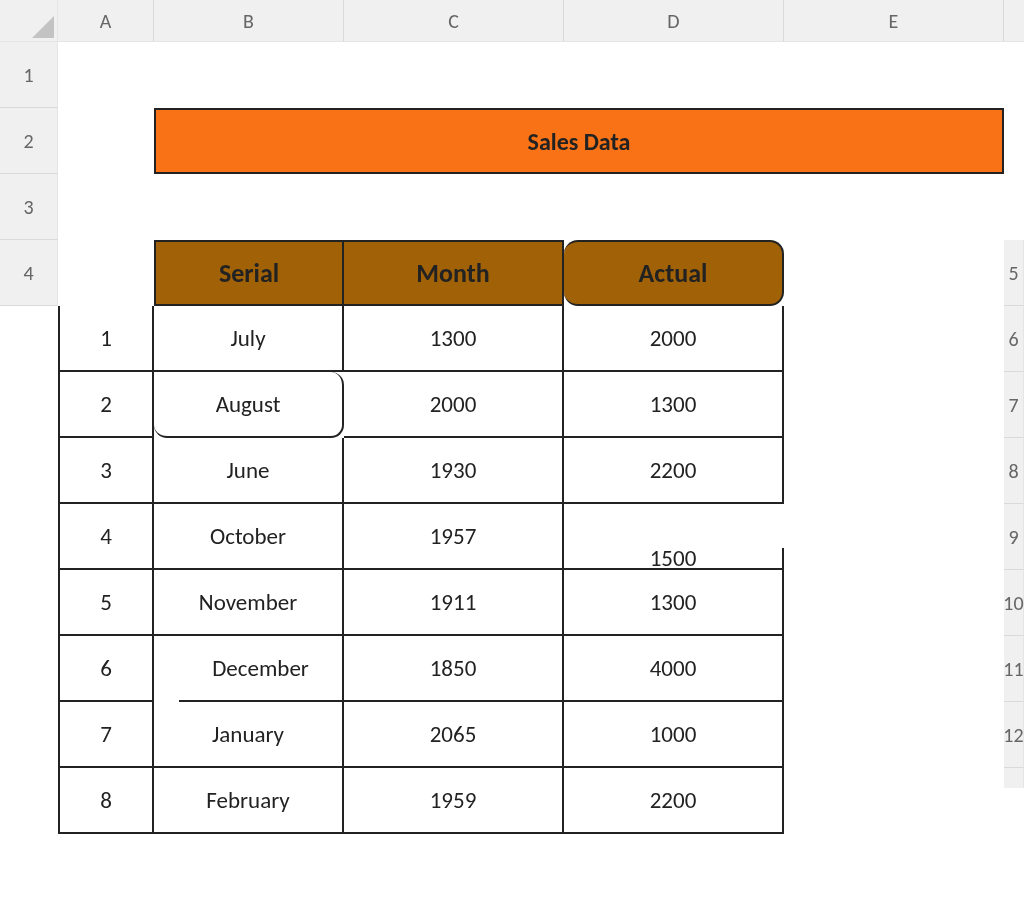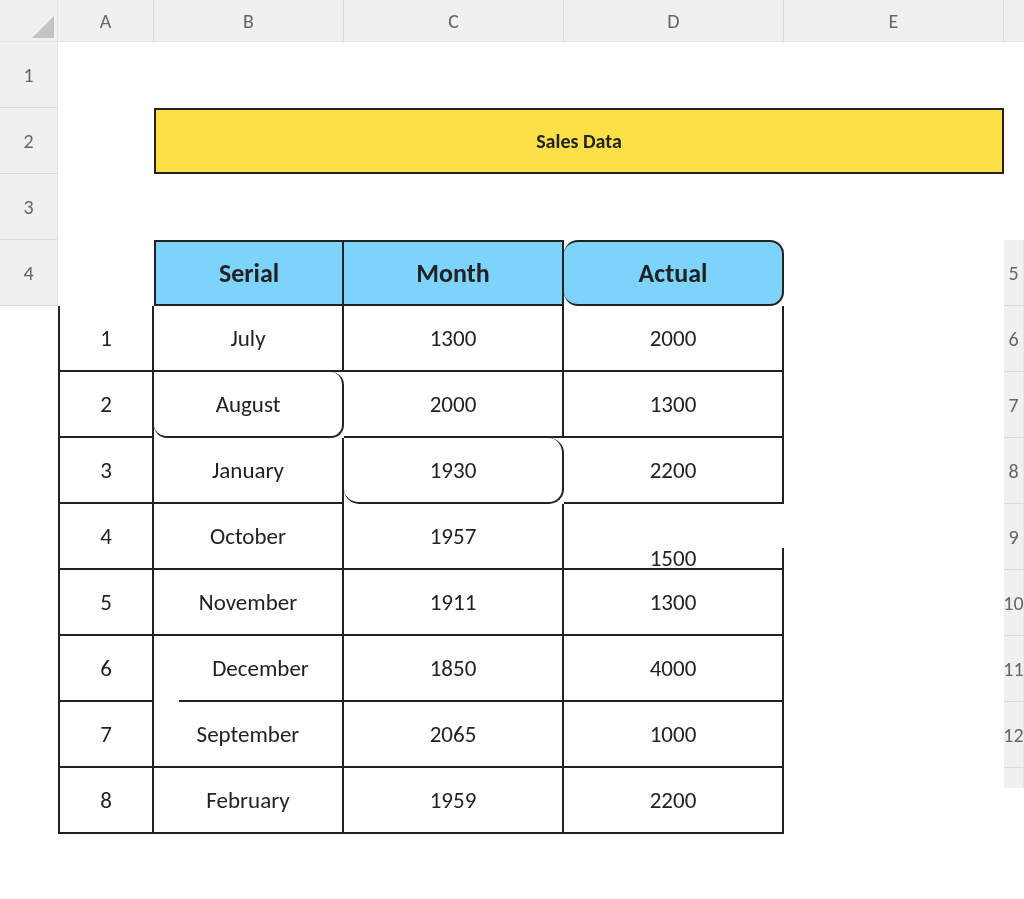--- a/index.html
+++ b/index.html
@@ -53,30 +53,30 @@
   }
   .cell{
     box-sizing:border-box;
     display:flex;
     align-items:center;
     justify-content:center;
     background:#fff;
   }
   
   .title-cell{
-    background:#fde047;
+    background:#f97316;
     border:2px solid #222;
     font-weight:700;
-    font-size:20px;
+    font-size:24px;
     text-align:center;
     justify-content:center;
   }
   
   .th{
-    background:#7dd3fc;
+    background:#a16207;
     border:2px solid #222;
     font-weight:700;
     font-size:26px;
   }
   
   .td{
     border:2px solid #222;
     font-size:23px;
   }
   
@@ -139,22 +139,22 @@
   <div class="cell"></div>
   <div class="cell td" style="border-top:none;">2</div>
   <div class="cell td" style="border-top:none;border-left:none;border-radius:13px;">August</div>
   <div class="cell td" style="border-top:none;border-left:none;">2000</div>
   <div class="cell td" style="border-top:none;border-left:none;">1300</div>
   <div class="cell"></div>
 
   <div class="row-hdr">7</div>
   <div class="cell"></div>
   <div class="cell td" style="border-top:none;">3</div>
-  <div class="cell td" style="border-top:none;border-left:none;">January</div>
-  <div class="cell td" style="border-top:none;border-left:none;border-radius:15px;">1930</div>
+  <div class="cell td" style="border-top:none;border-left:none;">June</div>
+  <div class="cell td" style="border-top:none;border-left:none;">1930</div>
   <div class="cell td" style="border-top:none;border-left:none;">2200</div>
   <div class="cell"></div>
 
   <div class="row-hdr">8</div>
   <div class="cell"></div>
   <div class="cell td" style="border-top:none;">4</div>
   <div class="cell td" style="border-top:none;border-left:none;">October</div>
   <div class="cell td" style="border-top:none;border-left:none;">1957</div>
   <div class="cell td" style="border-top:none;border-left:none;margin-top:44px;">1500</div>
   <div class="cell"></div>
@@ -171,21 +171,21 @@
   <div class="cell"></div>
   <div class="cell td" style="border-top:none;">6</div>
   <div class="cell td" style="border-top:none;border-left:none;margin-left:25px;">December</div>
   <div class="cell td" style="border-top:none;border-left:none;">1850</div>
   <div class="cell td" style="border-top:none;border-left:none;">4000</div>
   <div class="cell"></div>
 
   <div class="row-hdr">11</div>
   <div class="cell"></div>
   <div class="cell td" style="border-top:none;">7</div>
-  <div class="cell td" style="border-top:none;border-left:none;">September</div>
+  <div class="cell td" style="border-top:none;border-left:none;">January</div>
   <div class="cell td" style="border-top:none;border-left:none;">2065</div>
   <div class="cell td" style="border-top:none;border-left:none;">1000</div>
   <div class="cell"></div>
 
   <div class="row-hdr">12</div>
   <div class="cell"></div>
   <div class="cell td" style="border-top:none;">8</div>
   <div class="cell td" style="border-top:none;border-left:none;text-align:right;">February</div>
   <div class="cell td" style="border-top:none;border-left:none;">1959</div>
   <div class="cell td" style="border-top:none;border-left:none;">2200</div>

